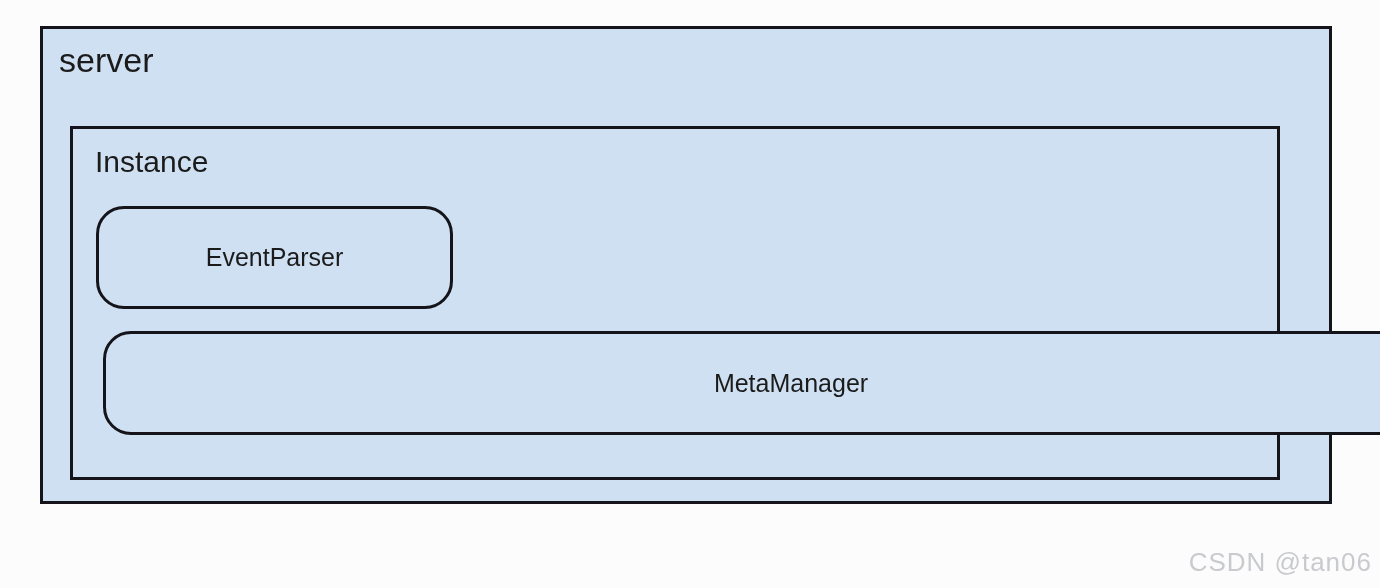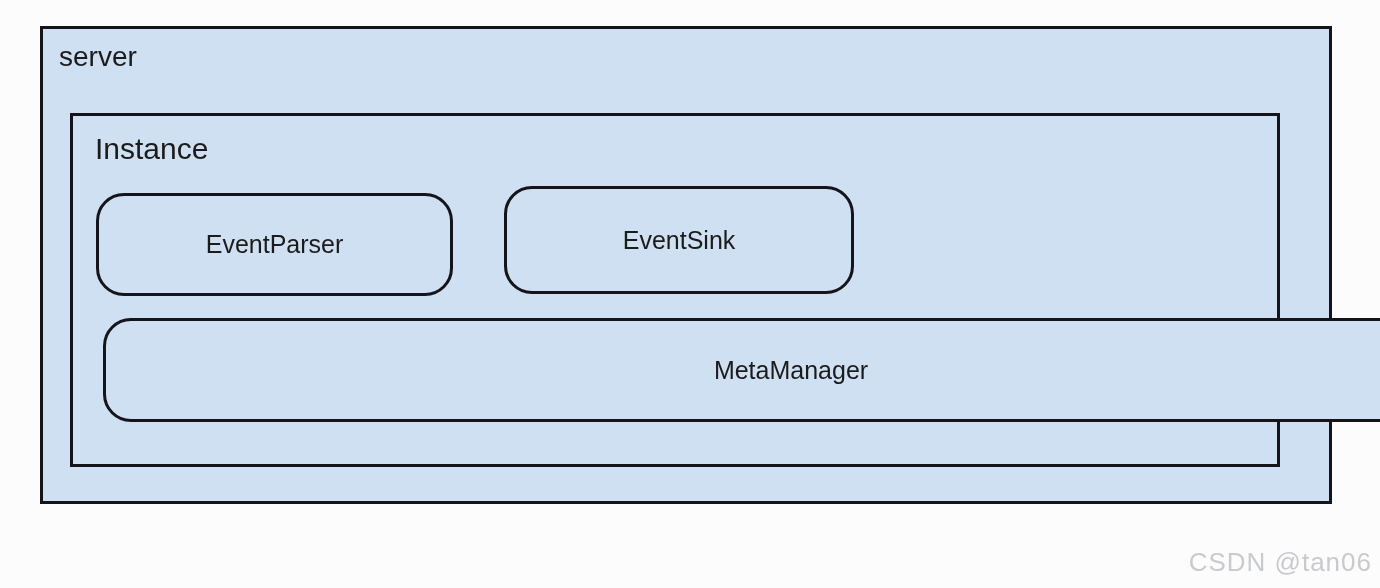--- a/index.html
+++ b/index.html
@@ -23,26 +23,26 @@
   .server-box {
     position: absolute;
     left: 40px; top: 26px;
     width: 1292px; height: 478px;
     background: var(--box-fill);
     border: 3px solid var(--box-border);
   }
   .server-label {
     position: absolute;
     left: 16px; top: 12px;
-    font-size: 28px;
+    font-size: 34px;
     color: var(--text);
   }
   .instance-box {
     position: absolute;
-    left: 27px; top: 84px;
+    left: 27px; top: 97px;
     width: 1210px; height: 354px;
     background: var(--box-fill);
     border: 3px solid var(--box-border);
   }
   .instance-label {
     position: absolute;
     left: 22px; top: 16px;
     font-size: 30px;
     color: var(--text);
   }
@@ -78,23 +78,20 @@
   <div class="server-box">
     <div class="server-label">server</div>
 
     <div class="instance-box">
       <div class="instance-label">Instance</div>
 
       <div class="component event-parser">
         <span>EventParser</span>
       </div>
 
-      <div class="component event-sink">
-        <span>EventSink</span>
-      </div>
 
 
       <div class="component meta-manager">
         <span>MetaManager</span>
       </div>
     </div>
   </div>
 
   <div class="watermark">CSDN @tan06</div>
 </div>

